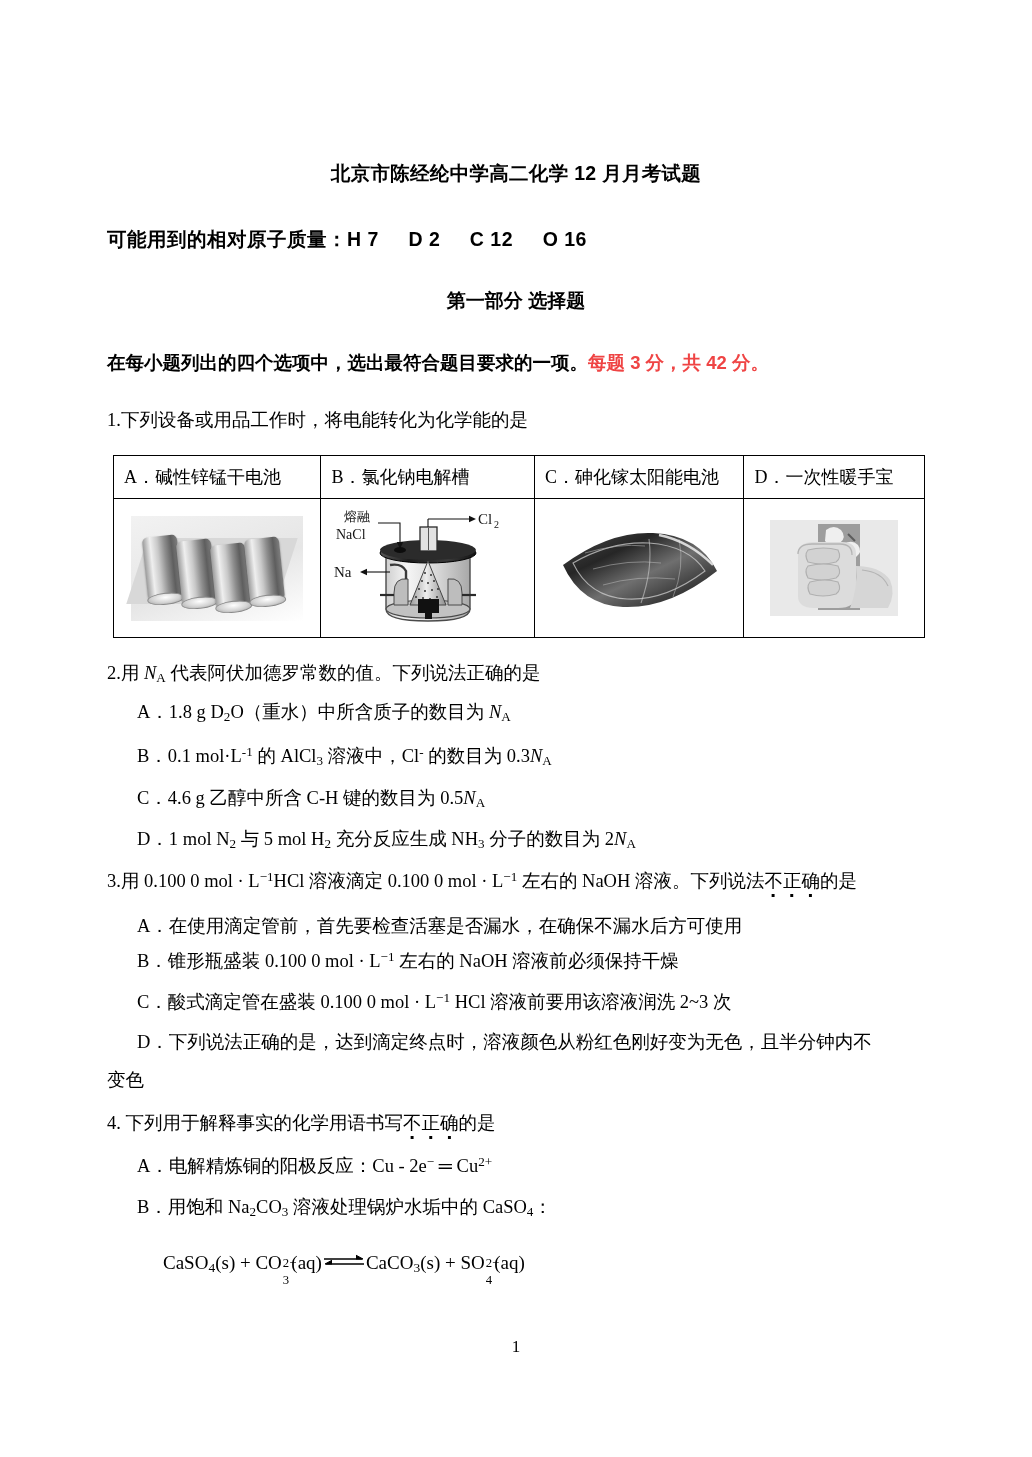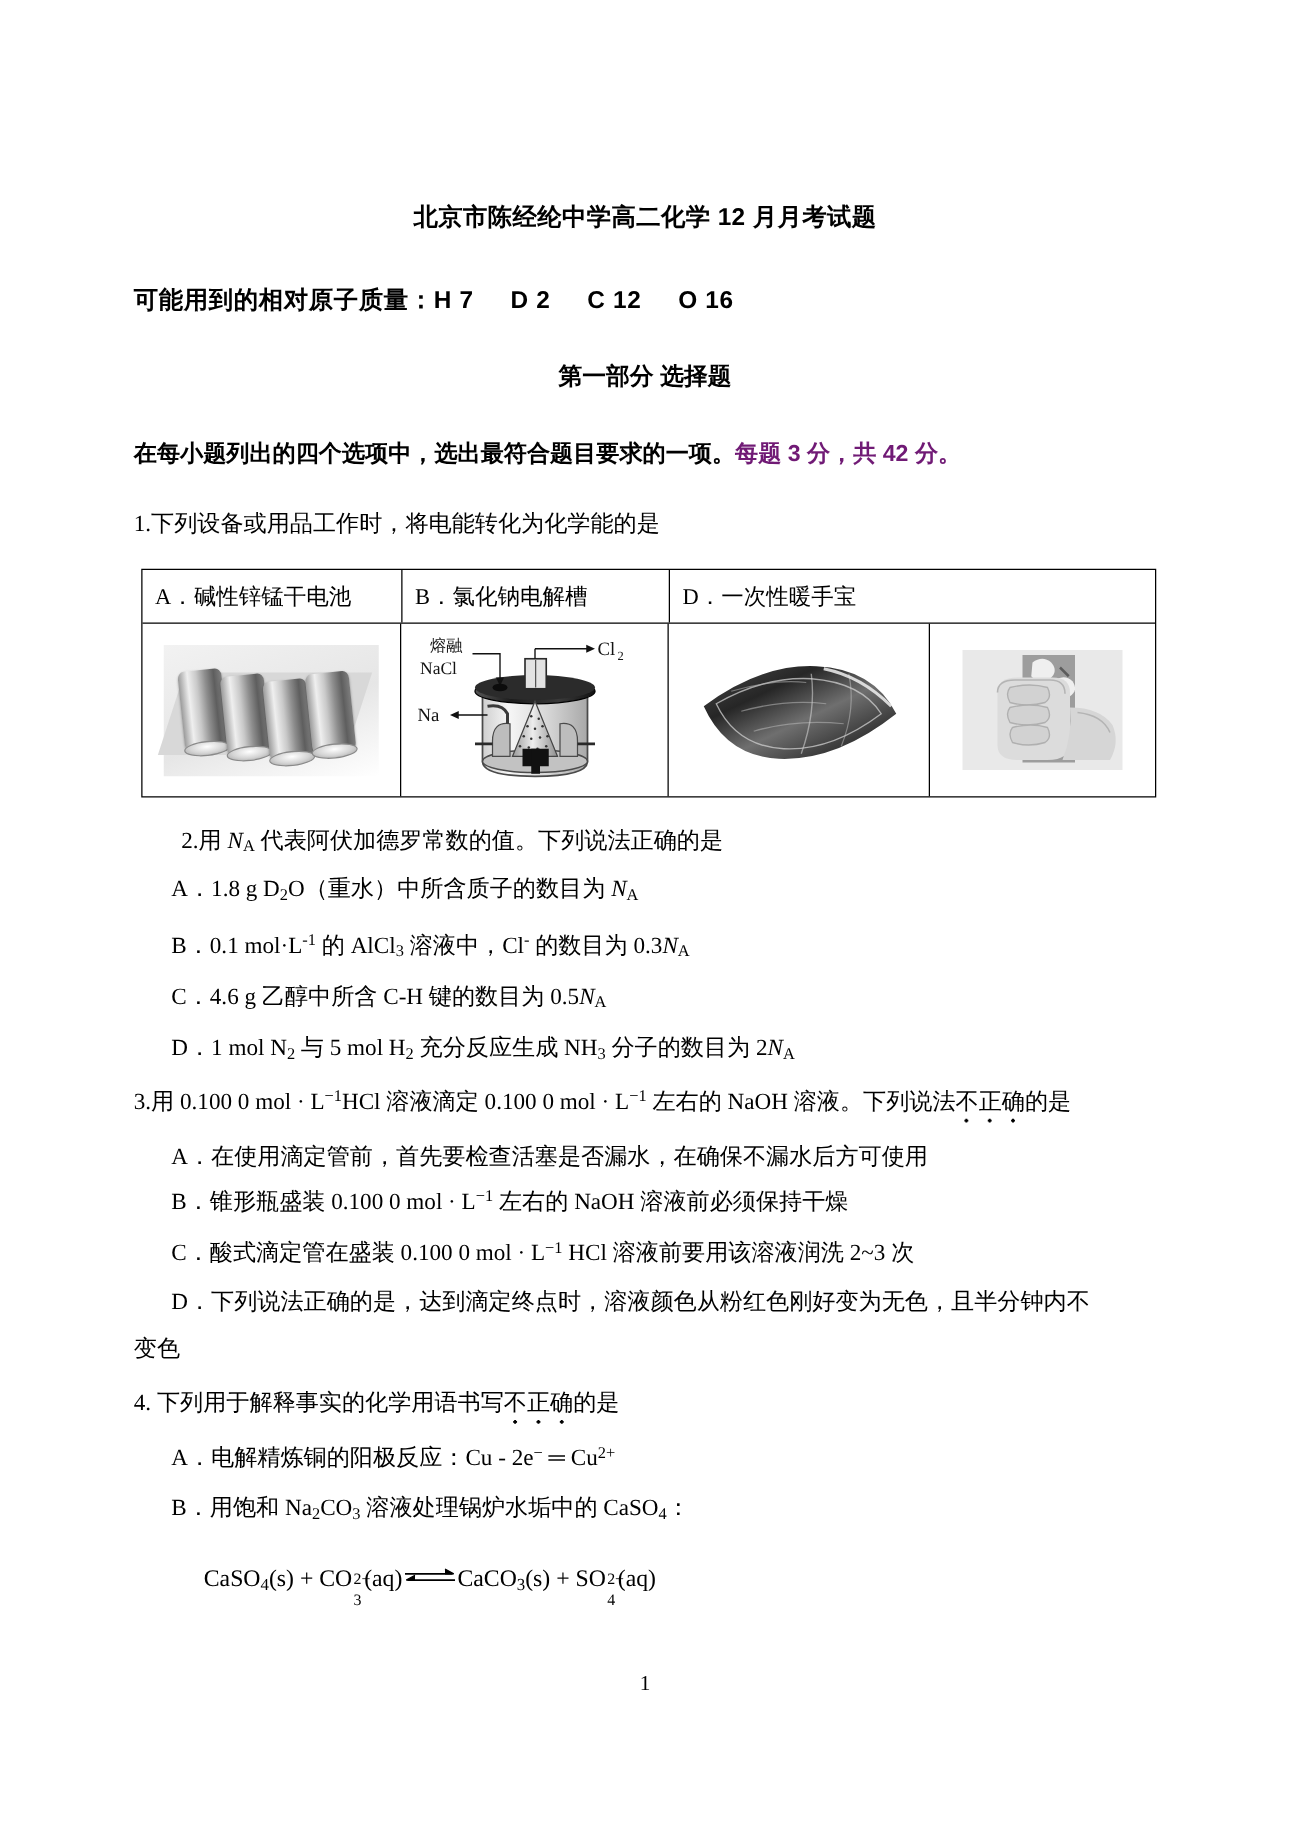--- a/index.html
+++ b/index.html
@@ -52,21 +52,21 @@
     font-size: 19px;
   }
   .instruction {
     position: absolute;
     left: 107px; top: 350px;
     font-family: "Liberation Sans", "DejaVu Sans", sans-serif;
     font-weight: bold;
     font-size: 18.5px;
     white-space: nowrap;
   }
-  .instruction .score { color: #701a75; }
+  .instruction .score { color: #ef4444; }
 
   
   .q-stem, .q-opt {
     position: absolute;
     font-family: "Liberation Serif", "DejaVu Serif", serif;
     font-size: 18.5px;
     line-height: 1.1;
     white-space: nowrap;
   }
   .q-opt { }
@@ -238,20 +238,21 @@
 
   <div class="instruction"><span>在每小题列出的四个选项中，选出最符合题目要求的一项。</span><span class="score">每题 3 分，共 42 分。</span></div>
 
   <div class="q-stem" style="left:107px; top:410px;"><span>1.</span><span>下列设备或用品工作时，将电能转化为化学能的是</span></div>
 
   <div class="dev-table">
 
     <div class="dev-row-head">
       <div class="dev-cell-h w1">A．碱性锌锰干电池</div>
       <div class="dev-cell-h w2">B．氯化钠电解槽</div>
+      <div class="dev-cell-h w3">C．砷化镓太阳能电池</div>
       <div class="dev-cell-h w4">D．一次性暖手宝</div>
     </div>
 
     <div class="dev-row-body">
 
       <div class="dev-cell-b w1">
         <div class="batt-scene">
           <div class="batt-shadow"></div>
           <div class="batt b1"></div>
           <div class="batt b2"></div>
@@ -387,21 +388,21 @@
             </g>
             <path d="M92 52 Q116 52 126 66 Q132 80 124 94 L86 94 Q94 74 92 52 Z" fill="#d6d6d6"></path>
             <path d="M98 56 Q118 58 124 72" fill="none" stroke="#b4b4b4" stroke-width="1.2"></path>
           </svg>
         </div>
       </div>
 
     </div>
   </div>
 
-  <div class="q-stem" style="left:107px; top:663px;margin-left:38px;"><span>2.</span>用 <i>N</i><sub>A</sub> 代表阿伏加德罗常数的值。下列说法正确的是</div>
+  <div class="q-stem" style="left:107px; top:663px;"><span>2.</span>用 <i>N</i><sub>A</sub> 代表阿伏加德罗常数的值。下列说法正确的是</div>
 
   <div class="q-opt" style="left:137px; top:702px;">
     A．1.8 g D<sub>2</sub>O（重水）中所含质子的数目为 <i>N</i><sub>A</sub>
   </div>
   <div class="q-opt" style="left:137px; top:745px;">
     B．0.1 mol·L<sup>-1</sup> 的 AlCl<sub>3</sub> 溶液中，Cl<sup>-</sup> 的数目为 0.3<i>N</i><sub>A</sub>
   </div>
   <div class="q-opt" style="left:137px; top:788px;">
     C．4.6 g 乙醇中所含 C-H 键的数目为 0.5<i>N</i><sub>A</sub>
   </div>

